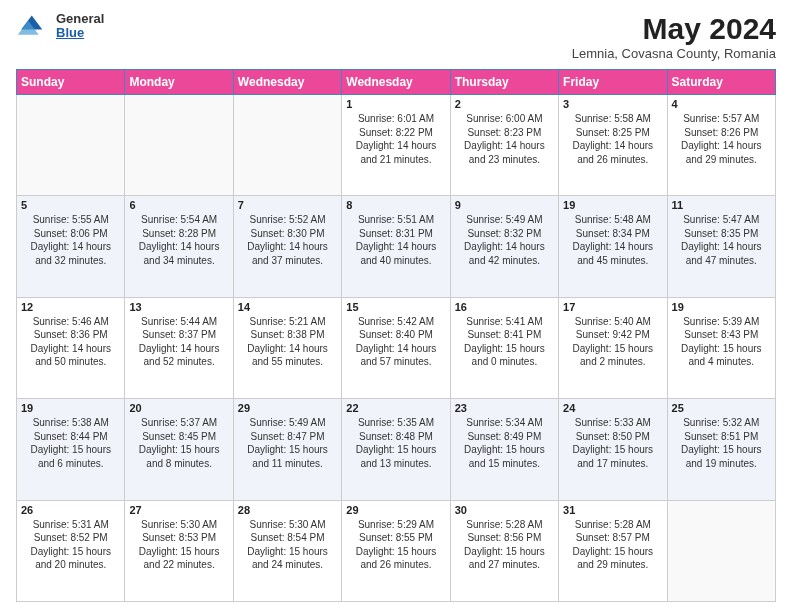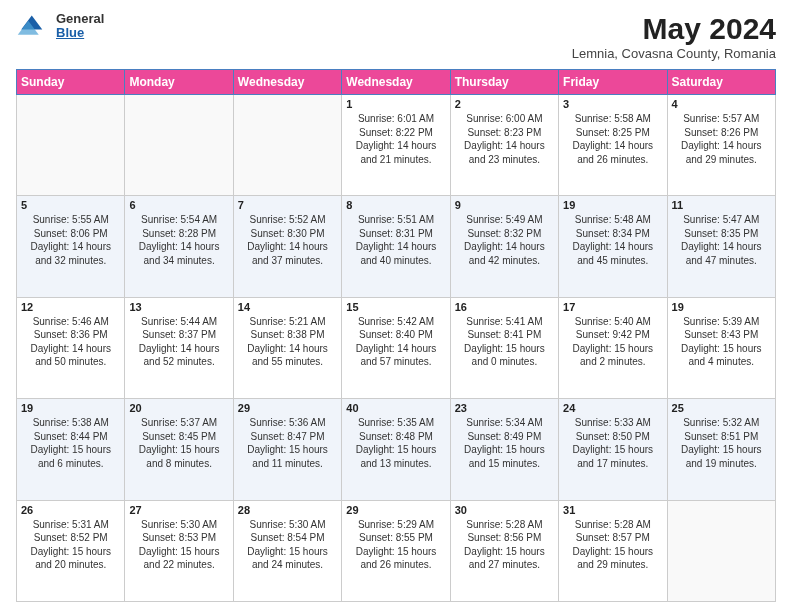--- a/index.html
+++ b/index.html
@@ -288,27 +288,27 @@
           </td>
           <td>
             <span class="day-number">20</span>
             <div class="cell-text">Sunrise: 5:37 AM
 Sunset: 8:45 PM
 Daylight: 15 hours
 and 8 minutes.</div>
           </td>
           <td>
             <span class="day-number">29</span>
-            <div class="cell-text">Sunrise: 5:36 AM
+            <div class="cell-text">Sunrise: 5:49 AM
 Sunset: 8:47 PM
 Daylight: 15 hours
 and 11 minutes.</div>
           </td>
           <td>
-            <span class="day-number">40</span>
+            <span class="day-number">22</span>
             <div class="cell-text">Sunrise: 5:35 AM
 Sunset: 8:48 PM
 Daylight: 15 hours
 and 13 minutes.</div>
           </td>
           <td>
             <span class="day-number">23</span>
             <div class="cell-text">Sunrise: 5:34 AM
 Sunset: 8:49 PM
 Daylight: 15 hours

